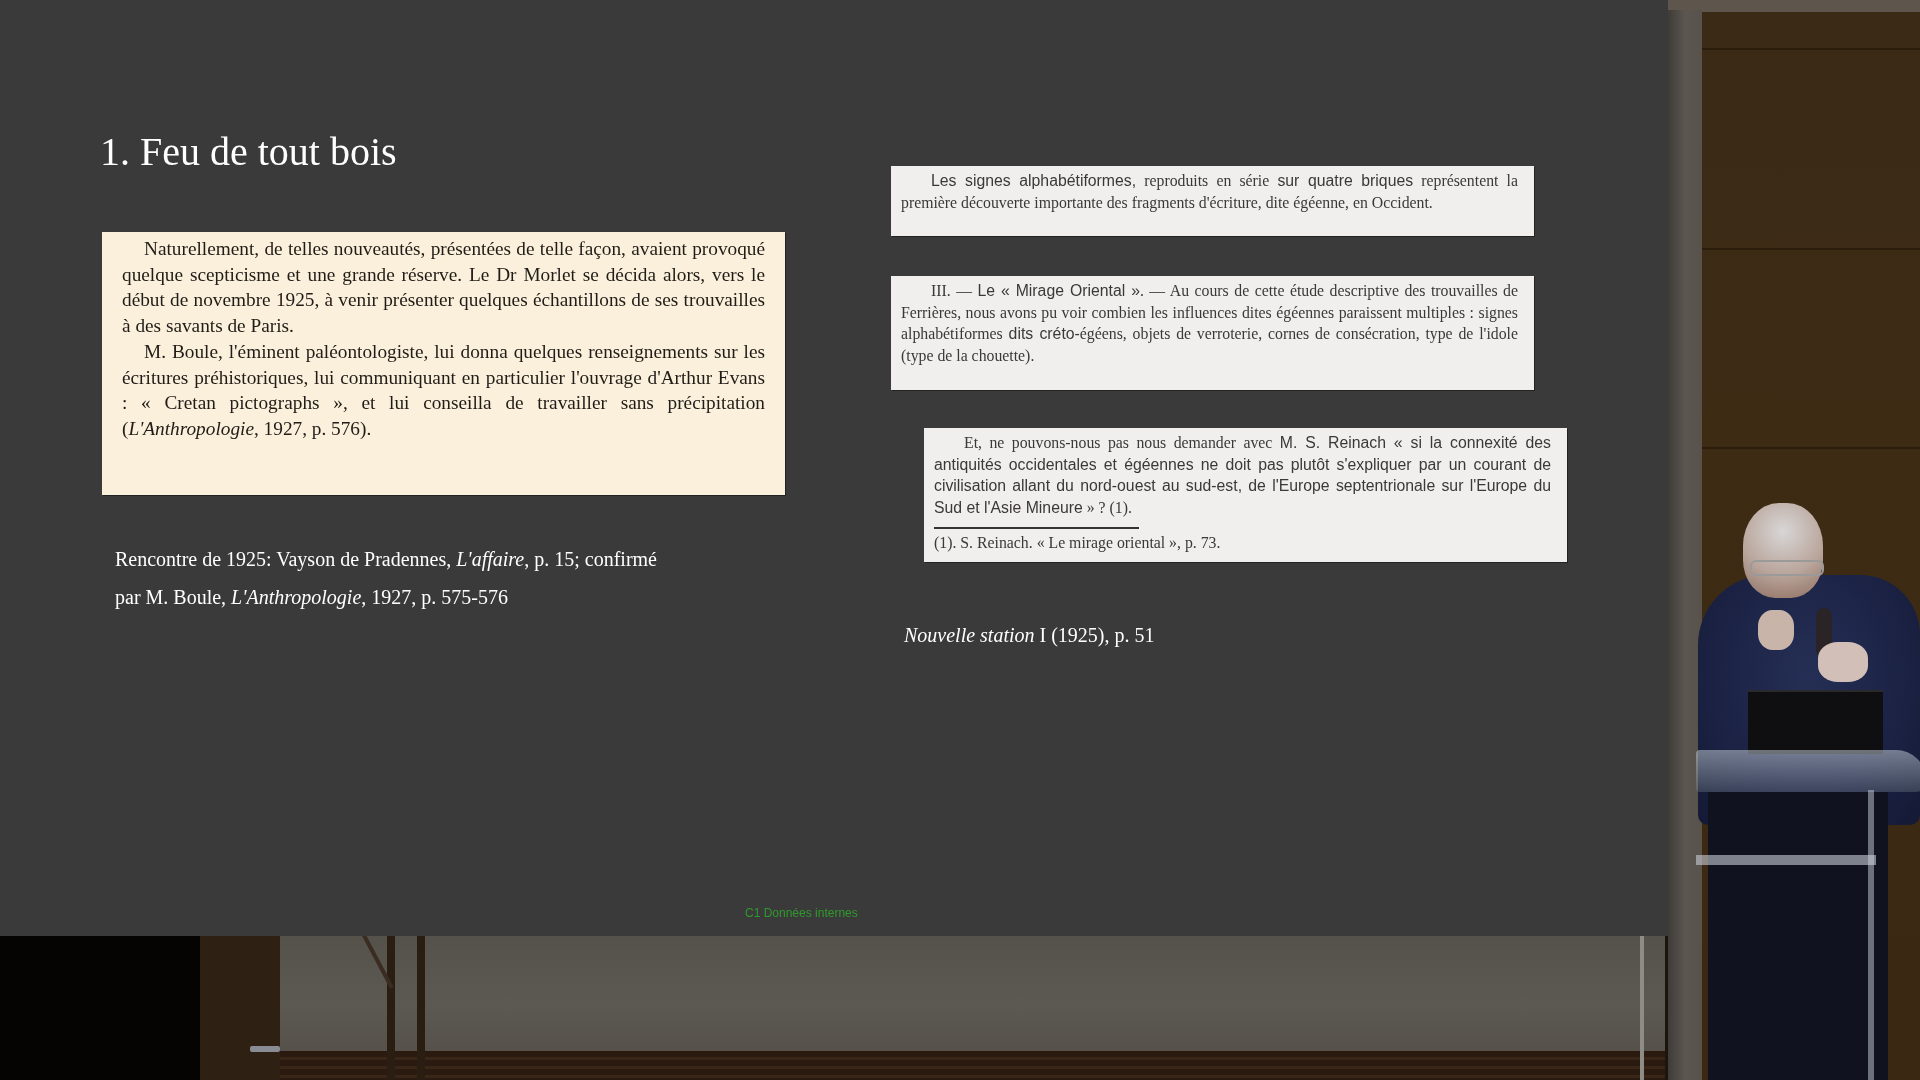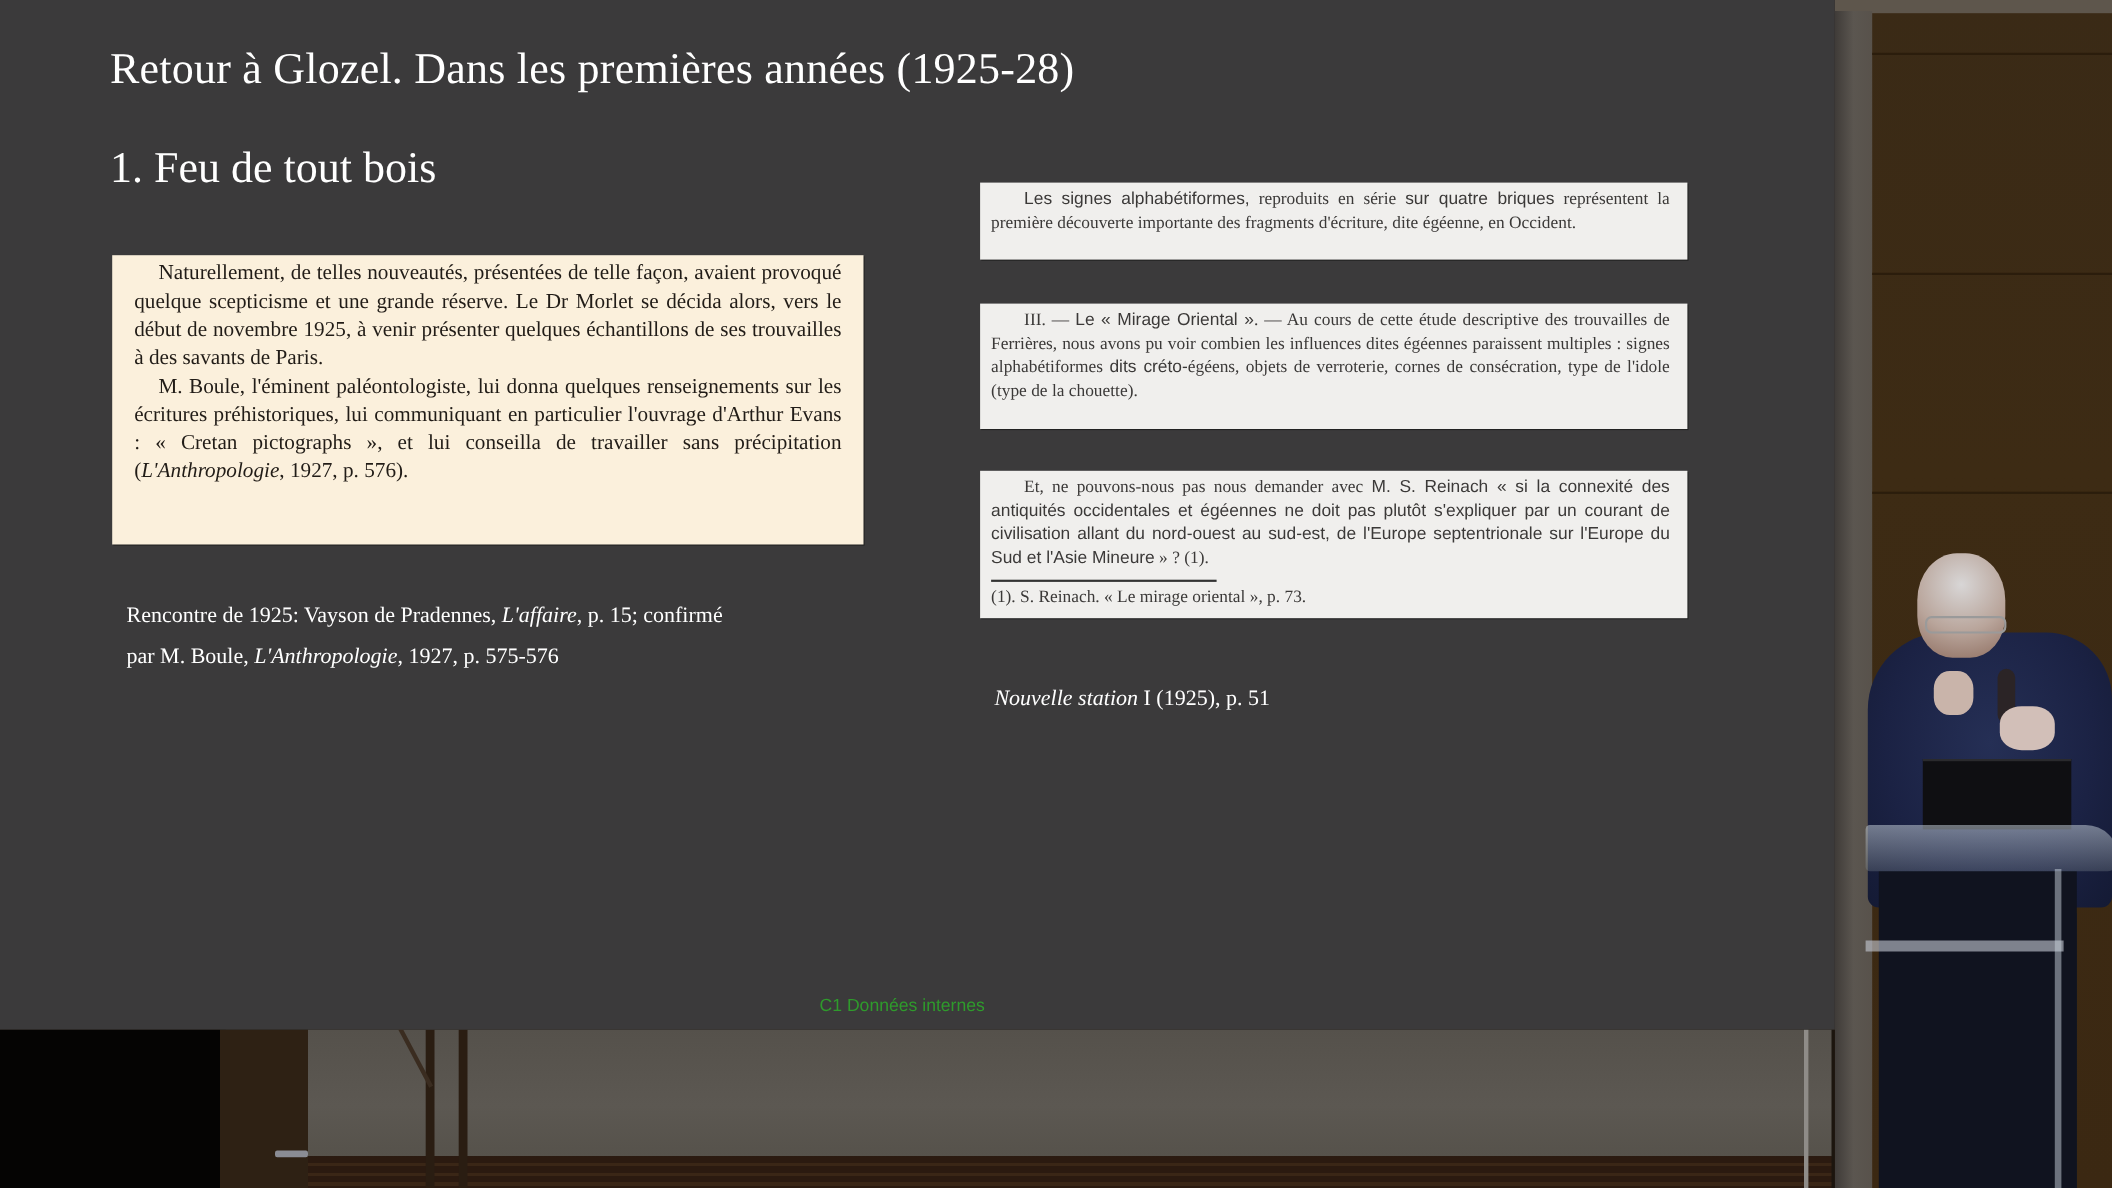--- a/index.html
+++ b/index.html
@@ -97,35 +97,35 @@
   .excerpt-right {
     left:891px; width:643px;
     background:#f0efed;
     padding:4px 16px 0 10px;
     font-size:15.8px; line-height:21.5px;
     color:#3b3938;
   }
   .excerpt-right p { text-indent:30px; }
   .ex1 { top:166px; height:70px; }
   .ex2 { top:276px; height:114px; }
-  .ex3 { top:428px; height:134px; }
+  .ex3 { top:428px; height:134px;margin-left:33px; }
   .ex3 .rule { width:205px; height:2px; background:#333; margin:9px 0 3px 0; }
   .ex3 .fn { text-indent:0; }
 
   .caption {
     position:absolute; font-size:20px; line-height:38px; color:#ffffff;
   }
   .caption i { font-style:italic; }
   .caption-left { left:115px; top:540px; width:560px; }
   .caption-right { left:904px; top:616px; width:760px; white-space:nowrap; }
   .caption-bottom { left:456px; top:800px; white-space:nowrap; }
   .footer-mark {
     position:absolute; left:745px; top:906px;
     font-family:"Liberation Sans", sans-serif;
-    font-size:16px; color:#2f9a2c; white-space:nowrap;
+    font-size:12px; color:#2f9a2c; white-space:nowrap;
   }
 </style>
 </head>
 <body>
 
 <div class="room">
   <div class="wall-right">
     <div class="frame-top"></div>
     <div class="pillar"></div>
     <div class="panel-line" style="top:48px"></div>
@@ -153,21 +153,20 @@
     <div class="laptop"></div>
     <div class="legs"></div>
     <div class="lectern-body"></div>
     <div class="lectern-top"></div>
     <div class="lectern-shelf"></div>
     <div class="lectern-post"></div>
   </div>
 </div>
 
 <div class="slide">
-  <div class="slide-title">Retour à Glozel. Dans les premières années (1925-28)</div>
   <div class="slide-subtitle">1. Feu de tout bois</div>
 
   <div class="excerpt excerpt-left">
     <p class="first">Naturellement, de telles nouveautés, présentées de telle façon, avaient provoqué quelque scepticisme et une grande réserve. Le Dr Morlet se décida alors, vers le début de novembre 1925, à venir présenter quelques échantillons de ses trouvailles à des savants de Paris.</p>
     <p><span>M. Boule, l'éminent paléontologiste, lui donna quelques renseignements sur les écritures préhistoriques, lui communiquant en particulier l'ouvrage d'Arthur Evans : « Cretan pictographs », et lui conseilla de travailler sans précipitation (</span><i>L'Anthropologie</i><span>, 1927, p. 576).</span></p>
   </div>
 
   <div class="excerpt excerpt-right ex1">
     <p><span class="b">Les signes alphabétiformes,</span><span> reproduits en série </span><span class="b">sur quatre briques</span><span> représentent la première découverte importante des fragments d'écriture, dite égéenne, en Occident.</span></p>
   </div>

